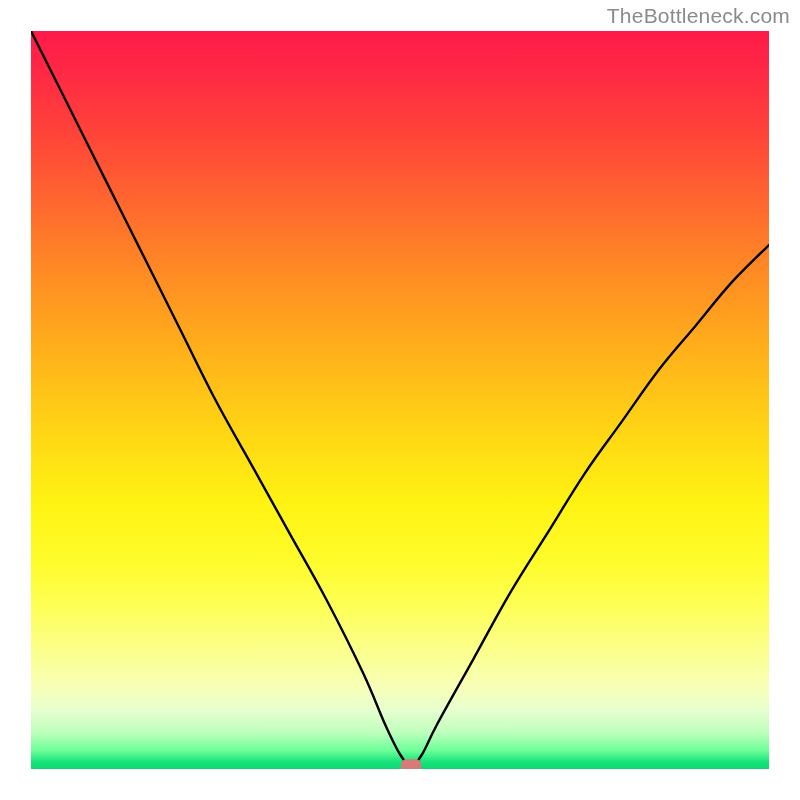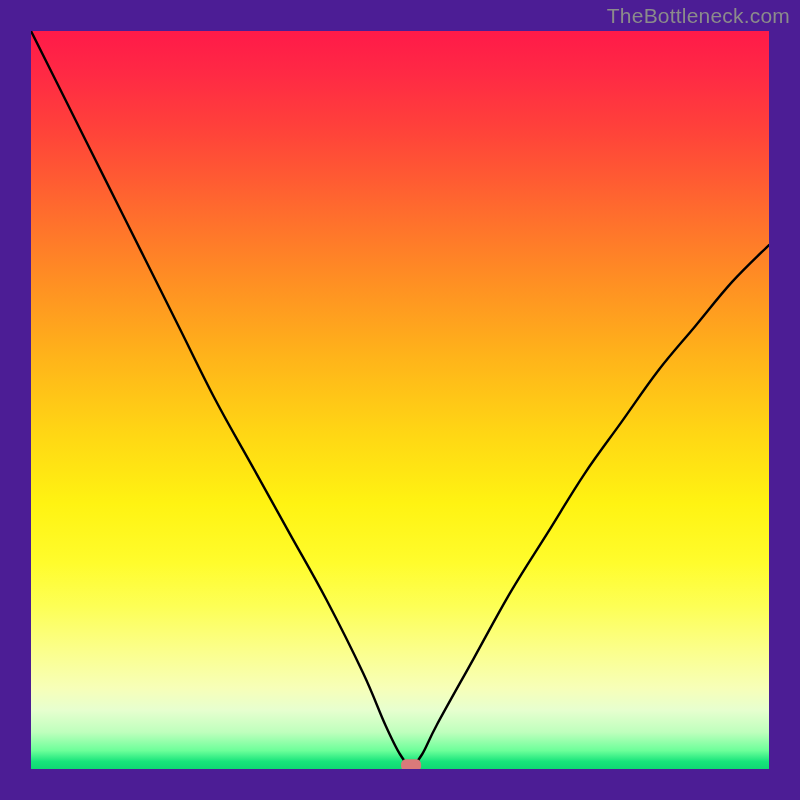--- a/index.html
+++ b/index.html
@@ -10,21 +10,21 @@
     background: #000;
     overflow: hidden;
     font-family: Arial, Helvetica, sans-serif;
   }
   .frame {
     position: absolute;
     left: 0;
     top: 0;
     width: 800px;
     height: 800px;
-    background: #4c1d95;
+    background: #ffffff;
   }
   .plot {
     position: absolute;
     left: 31px;
     top: 31px;
     width: 738px;
     height: 738px;
     overflow: hidden;
   }
   .gradient {

